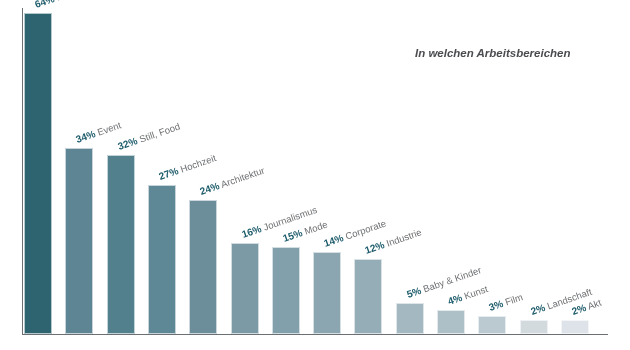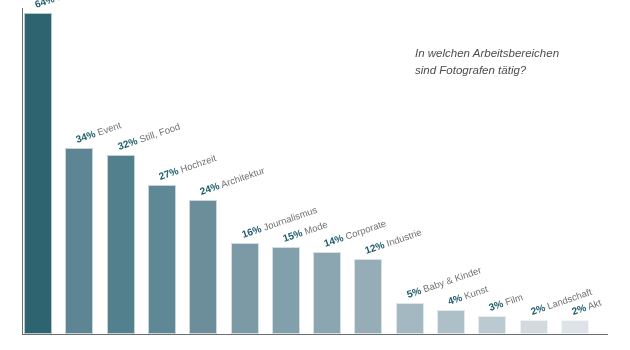--- a/index.html
+++ b/index.html
@@ -77,21 +77,21 @@
     font-size: 9.5px;
   }
 
   
   #chart-title {
     position: absolute;
     left: 415px;
     top: 45px;
     width: 200px;
     font-style: italic;
-    font-weight: normal;
+    font-weight: bold;
     font-size: 11.5px;
     line-height: 1.5;
     color: #4a4c4f;
   }
 </style>
 </head>
 <body>
 
 <div id="chart-root">
 
@@ -152,16 +152,15 @@
         <div class="bar" style="height: 14px; background: rgb(221, 227, 232);"></div>
         <div class="bar-label" style="bottom: 17px;"><span class="pct">2%</span><span class="cat"> Akt</span></div>
       </div>
     </div>
 
   <div id="y-axis"></div>
   <div id="x-axis"></div>
 
   <div id="chart-title">
     <div>In welchen Arbeitsbereichen</div>
-    <div>sind Fotografen tätig?</div>
   </div>
 
 </div>
 
 </body></html>

